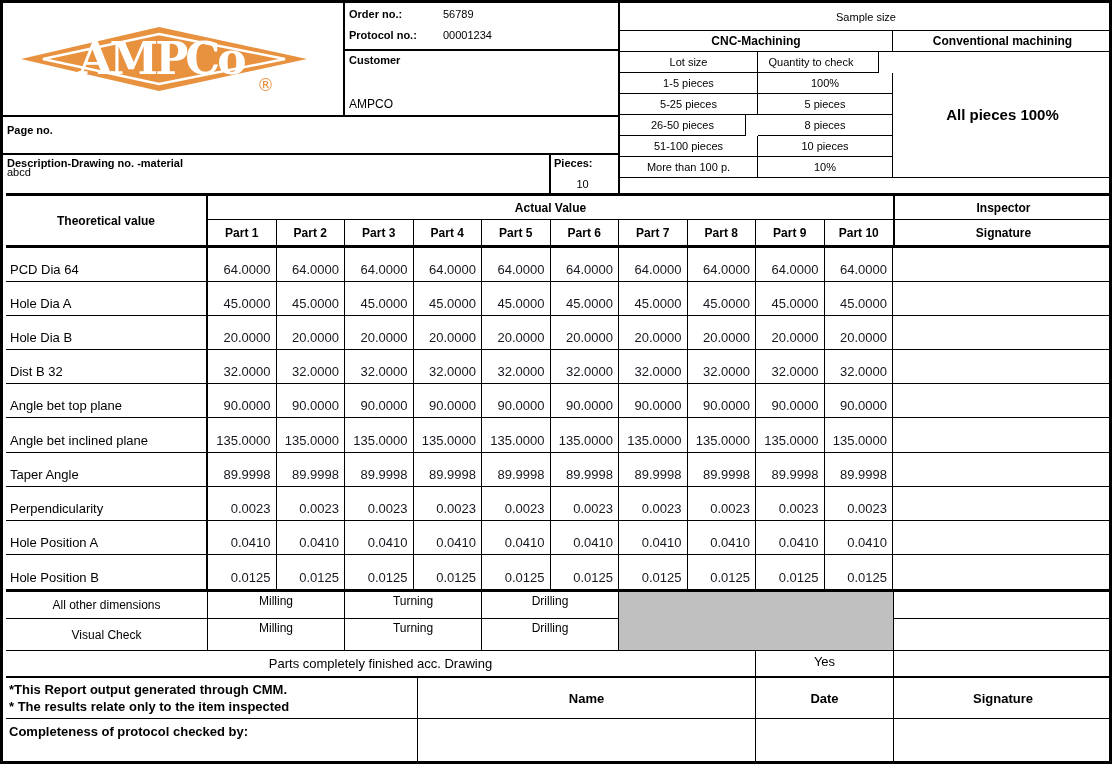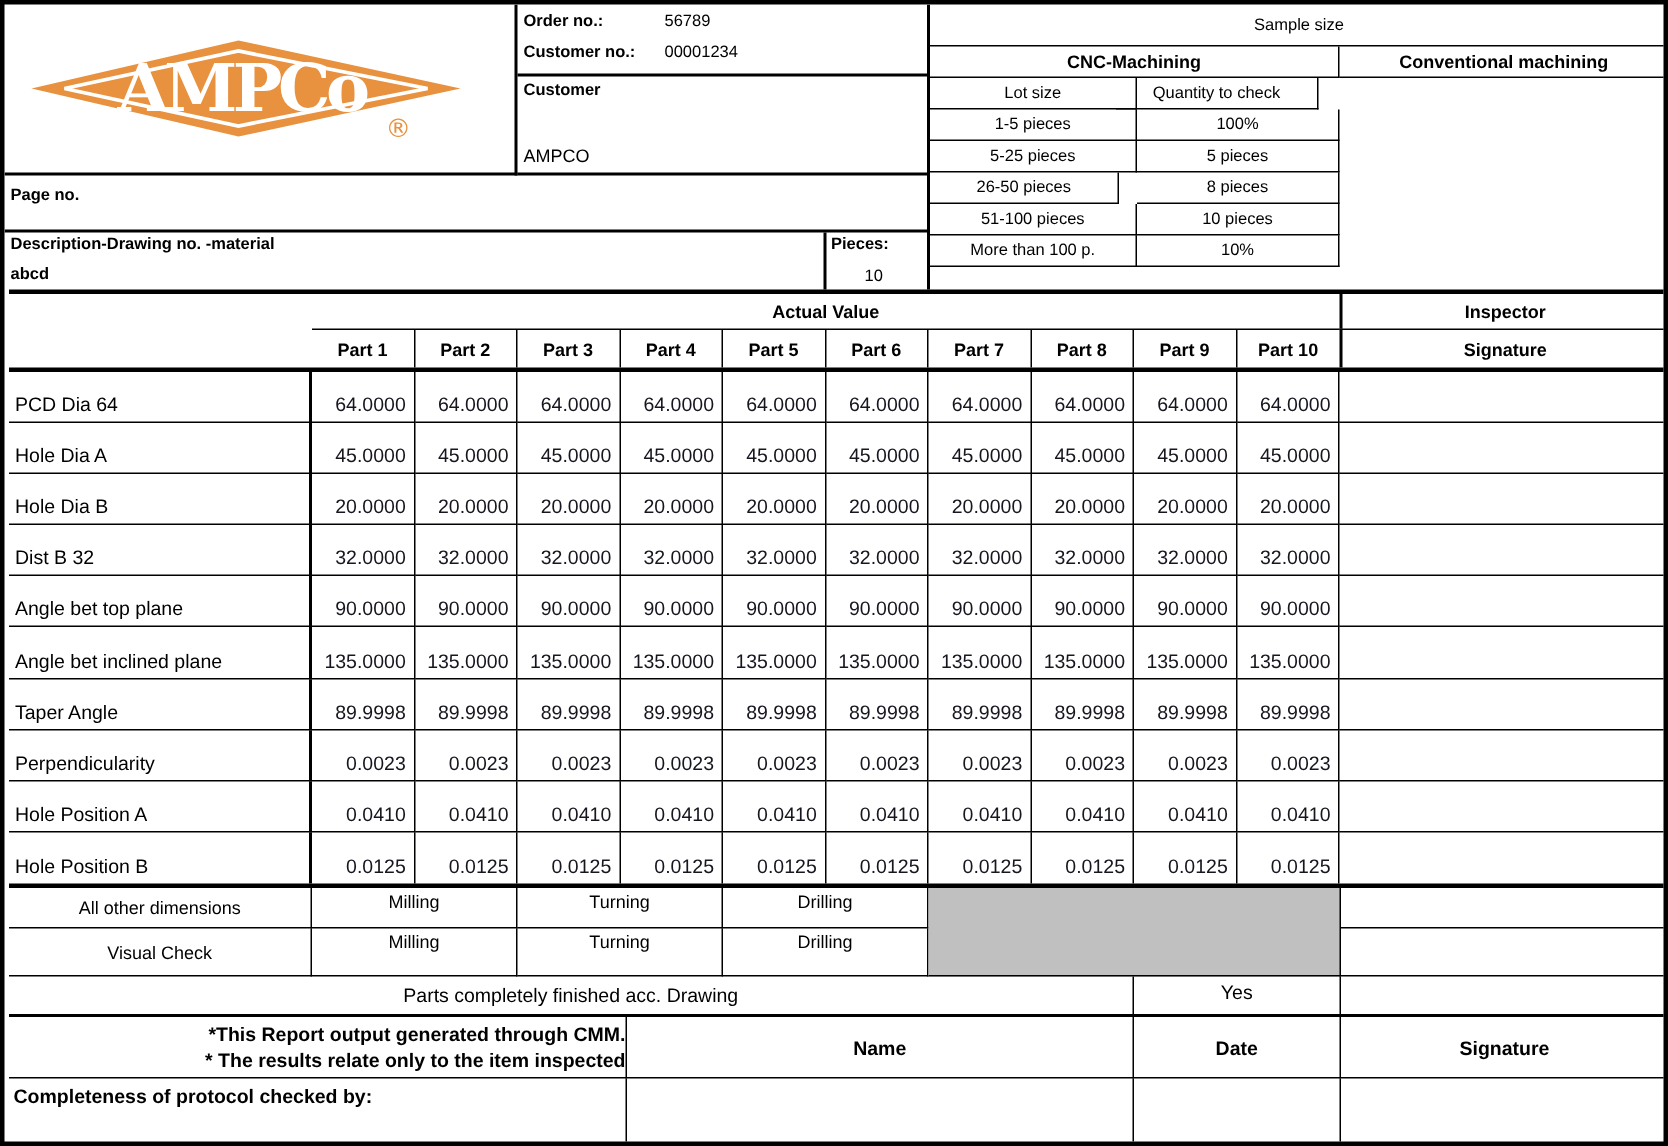--- a/index.html
+++ b/index.html
@@ -63,37 +63,37 @@
       <text x="238" y="66" font-family="DejaVu Sans, sans-serif" font-size="17" fill="#E8913F">®</text>
     </svg>
   </div>
 
   <div class="cell thickB" style="left:342px;top:0;width:275px;height:48px;padding:5px 0 0 4px;">
     <div class="lblrow" style="height:21px;align-items:flex-start;">
       <span class="lab" style="width:94px;">Order no.:</span>
       <span>56789</span>
     </div>
     <div class="lblrow" style="height:21px;align-items:flex-start;">
-      <span class="lab" style="width:94px;">Customer no.:</span>
+      <span class="lab" style="width:94px;">Protocol no.:</span>
       <span>00001234</span>
     </div>
   </div>
 
   <div class="cell thickB" style="left:342px;top:48px;width:275px;height:66px;padding:3px 0 0 4px;">
     <div class="f11 b">Customer</div>
     <div class="f12" style="position:absolute;left:4px;bottom:4px;">AMPCO</div>
   </div>
 
   <div class="cell thickB" style="left:0;top:114px;width:617px;height:38px;padding:3px 0 0 4px;">
     <span class="f11 b">Page no.</span>
   </div>
 
   <div class="cell thickR" style="left:0;top:152px;width:548px;height:38px;padding:2px 0 0 4px;">
     <div class="f11 b">Description-Drawing no. -material</div>
-    <div class="f11" style="position:absolute;left:4px;bottom:4px;font-weight:bold;">abcd</div>
+    <div class="f11" style="position:absolute;left:4px;bottom:15px;">abcd</div>
   </div>
   <div class="cell" style="left:548px;top:152px;width:69px;height:38px;padding:2px 3px 0 3px;">
     <div class="f11 b">Pieces:</div>
     <div class="f11" style="position:absolute;left:0;right:6px;bottom:3px;text-align:center;">10</div>
   </div>
 
   <div class="cell" style="left:615px;top:0;width:494px;height:190px;border-left:2px solid #000;">
     <div class="cell thinB ctr f11" style="left:0;top:0;width:492px;height:28px;">Sample size</div>
     <div class="cell thinR thinB ctr f12 b" style="left:0;top:28px;width:273px;height:21px;">CNC-Machining</div>
     <div class="cell thinB ctr f12 b" style="left:273px;top:28px;width:219px;height:21px;">Conventional machining</div>
@@ -105,26 +105,28 @@
     <div class="cell thinR thinB ctr f11" style="left:138px;top:70px;width:135px;height:21px;">100%</div>
     <div class="cell thinR thinB ctr f11" style="left:0;top:91px;width:138px;height:21px;">5-25 pieces</div>
     <div class="cell thinR thinB ctr f11" style="left:138px;top:91px;width:135px;height:21px;">5 pieces</div>
     <div class="cell thinR thinB ctr f11" style="left:0;top:112px;width:126px;height:21px;">26-50 pieces</div>
     <div class="cell thinR thinB ctr f11" style="left:138px;top:112px;width:135px;height:21px;">8 pieces</div>
     <div class="cell thinR thinB ctr f11" style="left:0;top:133px;width:138px;height:21px;">51-100 pieces</div>
     <div class="cell thinR thinB ctr f11" style="left:138px;top:133px;width:135px;height:21px;text-align:right;">10 pieces</div>
     <div class="cell thinR thinB ctr f11" style="left:0;top:154px;width:138px;height:21px;">More than 100 p.</div>
     <div class="cell thinR thinB ctr f11" style="left:138px;top:154px;width:135px;height:21px;">10%</div>
 
+    <div class="cell thinB ctr b" style="left:273px;top:49px;width:219px;height:126px;font-size:15px;">All pieces 100%</div>
 
     <div class="cell" style="left:0;top:175px;width:492px;height:15px;"></div>
   </div>
 
   <div class="hline" style="top:190px;height:3px;"></div>
 
+  <div class="cell thickR ctr f12 b" style="left:3px;top:193px;width:202px;height:49px;">Theoretical value</div>
   <div class="cell ctr f12 b" style="left:205px;top:193px;width:685px;height:23px;">Actual Value</div>
   <div class="cell ctr f12 b" style="left:890px;top:193px;width:219px;height:23px;border-left:2px solid #000;">Inspector</div>
 
   <div class="part-strip">
     <div class="part-cell">Part 1</div>
     <div class="part-cell">Part 2</div>
     <div class="part-cell">Part 3</div>
     <div class="part-cell">Part 4</div>
     <div class="part-cell">Part 5</div>
     <div class="part-cell">Part 6</div>
@@ -273,21 +275,21 @@
   <div class="cell thinR thinB topctr f12" style="left:479px;top:616px;width:137px;height:32px;padding-top:2px;">Drilling</div>
 
   <div class="gray-box"></div>
   <div class="cell thinB" style="left:891px;top:589px;width:218px;height:27px;"></div>
   <div class="cell thinB" style="left:891px;top:616px;width:218px;height:32px;"></div>
 
   <div class="cell thinR thickB ctr f13" style="left:3px;top:648px;width:750px;height:27px;">Parts completely finished acc. Drawing</div>
   <div class="cell thinR thickB topctr f13" style="left:753px;top:648px;width:138px;height:27px;padding-top:3px;">Yes</div>
   <div class="cell thickB" style="left:891px;top:648px;width:218px;height:27px;"></div>
 
-  <div class="cell thinR thinB" style="left:3px;top:675px;width:412px;height:41px;padding:3px 0 0 3px;text-align:right;">
+  <div class="cell thinR thinB" style="left:3px;top:675px;width:412px;height:41px;padding:3px 0 0 3px;">
     <div class="f13 b" style="line-height:17px;">*This Report output generated through CMM.</div>
     <div class="f13 b" style="line-height:17px;">* The results relate only to the item inspected</div>
   </div>
   <div class="cell thinR thinB ctr f13 b" style="left:415px;top:675px;width:338px;height:41px;">Name</div>
   <div class="cell thinR thinB ctr f13 b" style="left:753px;top:675px;width:138px;height:41px;">Date</div>
   <div class="cell thinB ctr f13 b" style="left:891px;top:675px;width:218px;height:41px;">Signature</div>
 
   <div class="cell thinR" style="left:3px;top:716px;width:412px;height:45px;padding:3px 0 0 3px;">
     <span class="f13 b">Completeness of protocol checked by:</span>
   </div>

